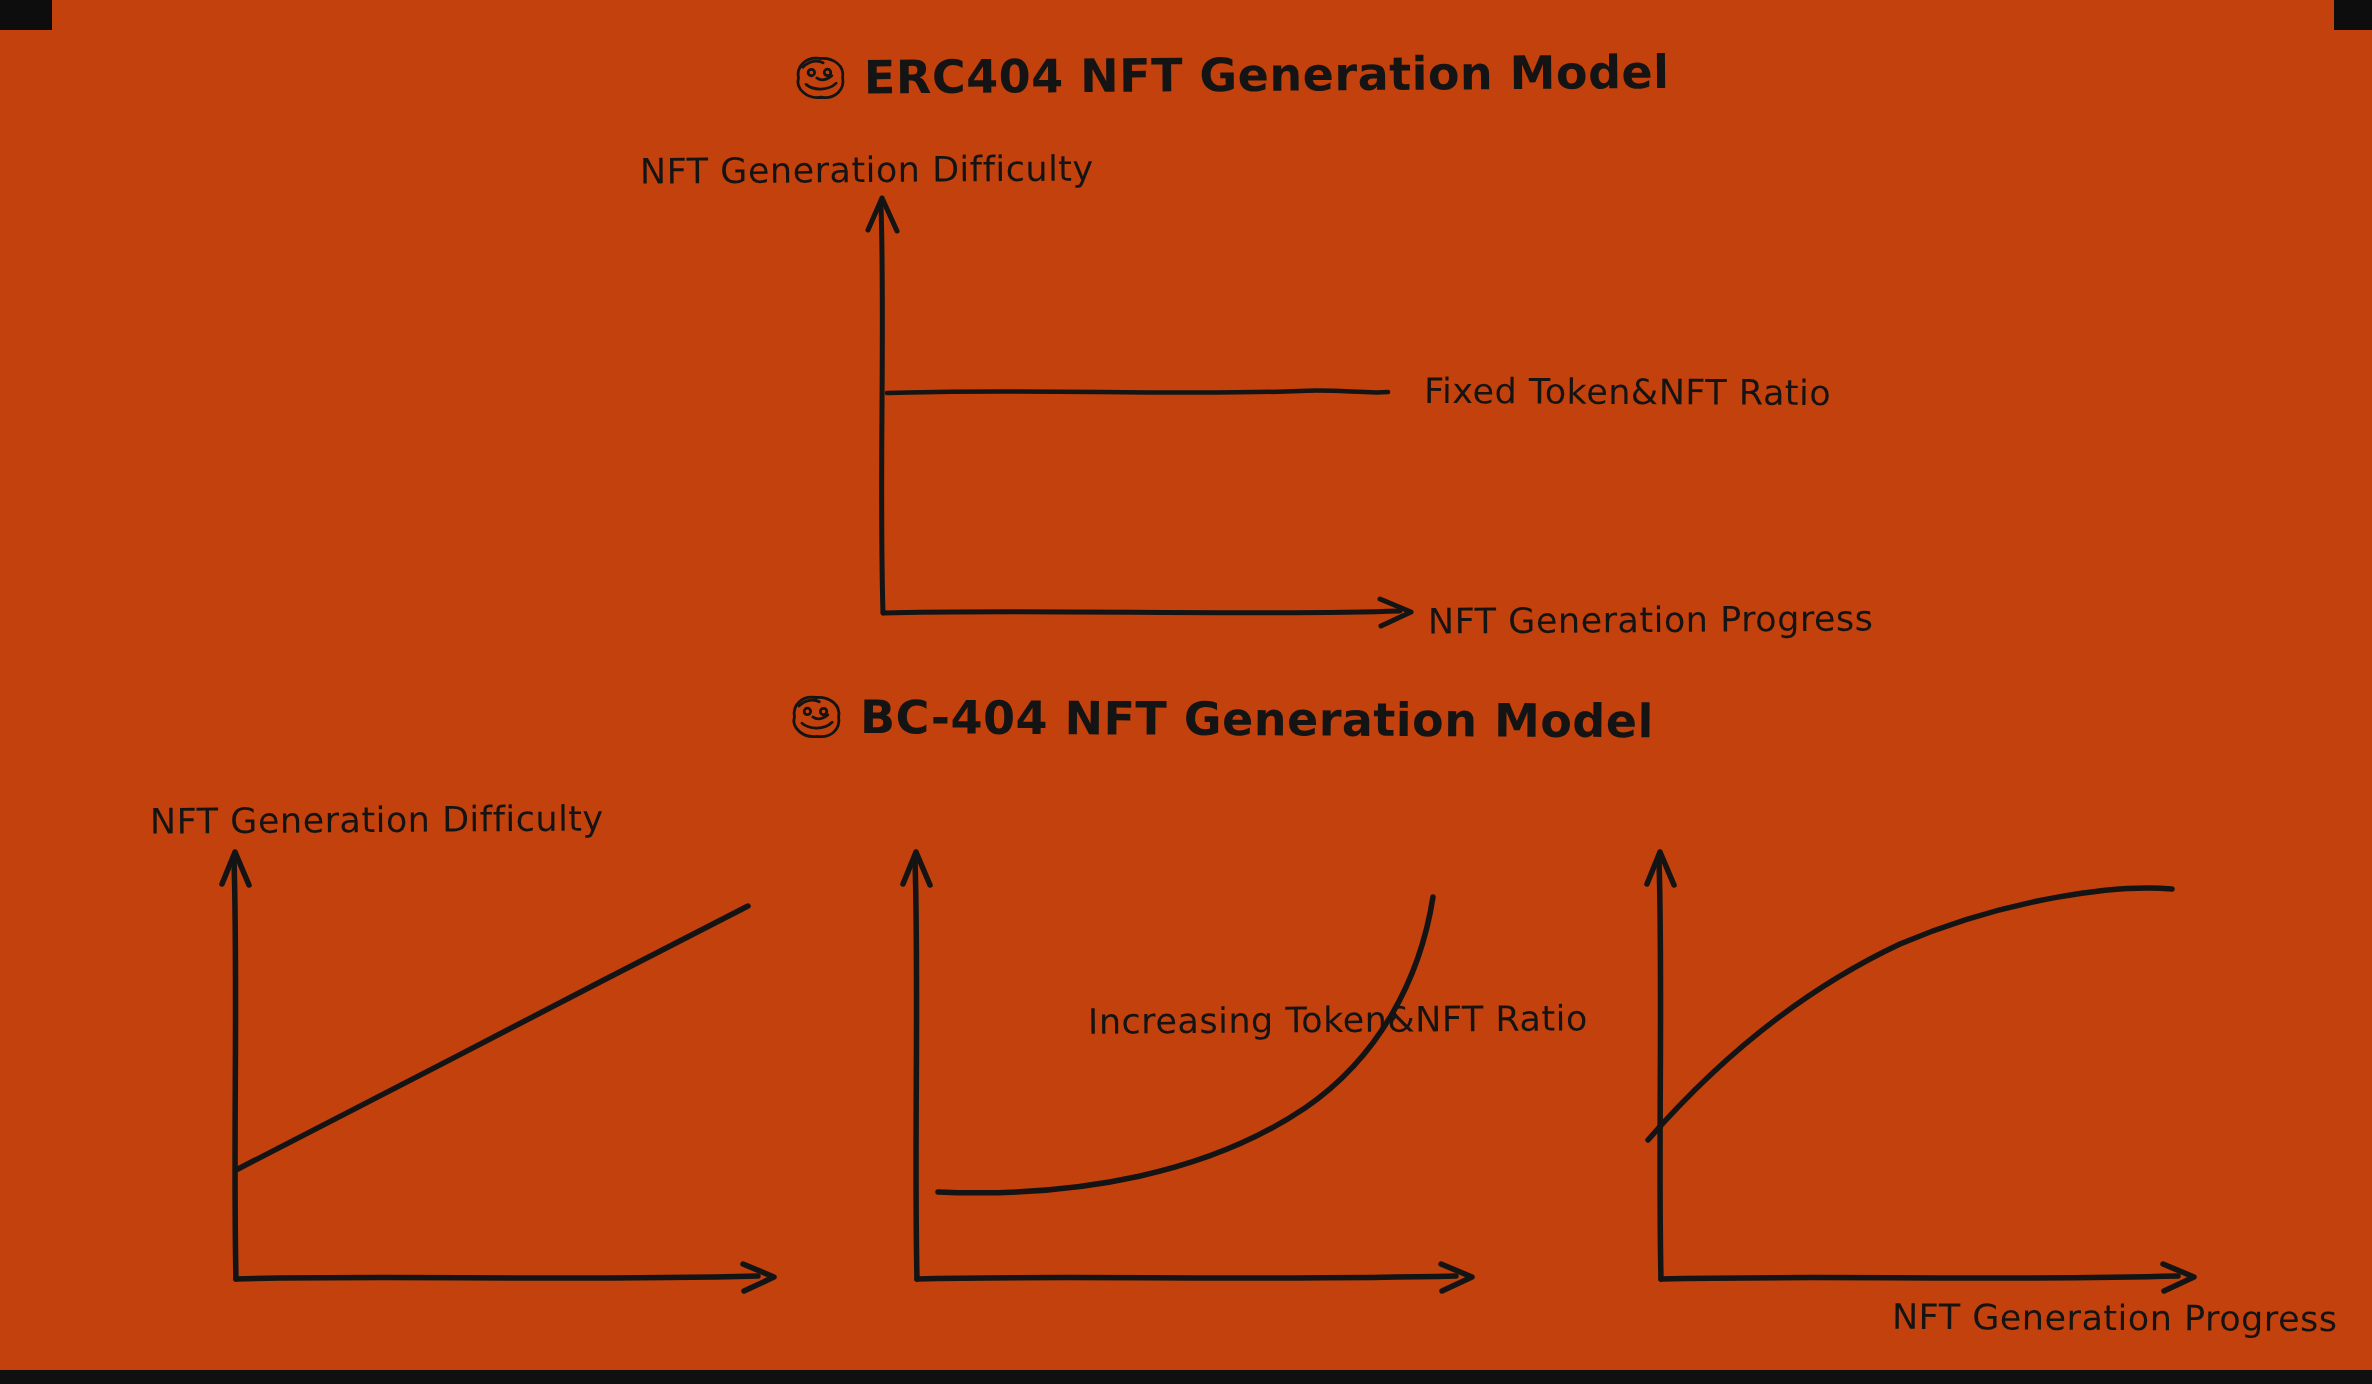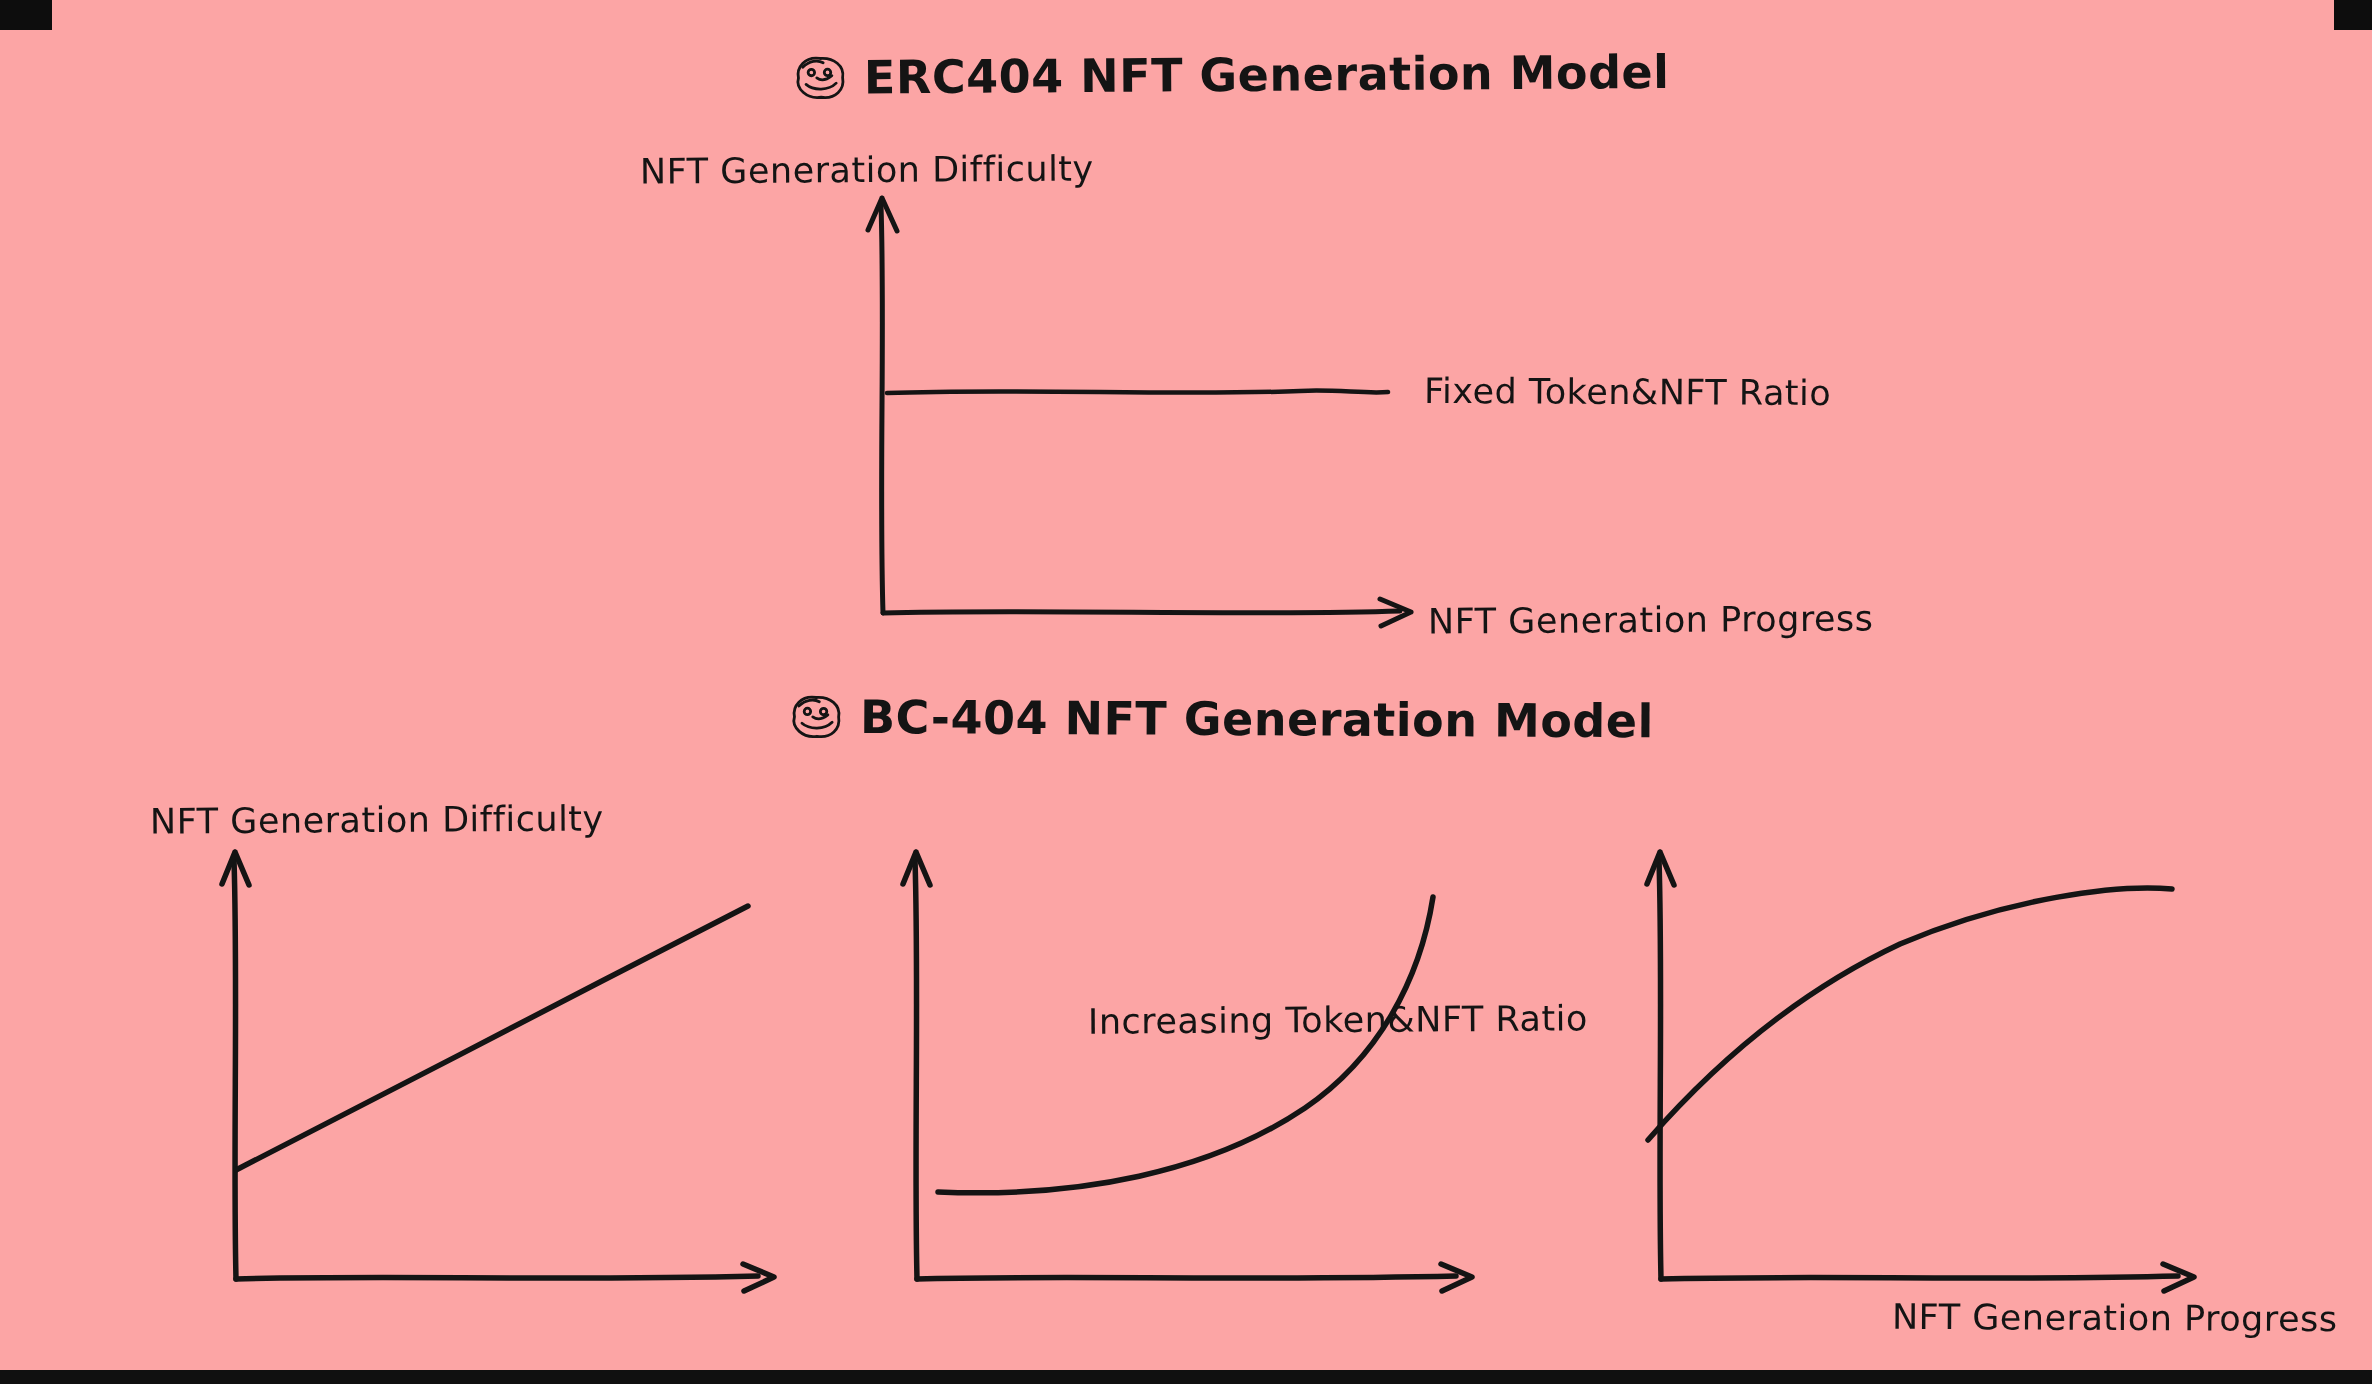--- a/index.html
+++ b/index.html
@@ -4,21 +4,21 @@
 <style>
   html, body {
     margin: 0;
     padding: 0;
     background: #ffffff;
   }
   #canvas {
     position: relative;
     width: 2372px;
     height: 1384px;
-    background: #fca5a5;
+    background: #c2410c;
     overflow: hidden;
     font-family: "DejaVu Sans", sans-serif;
     color: #141414;
   }
   #strokes {
     position: absolute;
     left: 0; top: 0;
     width: 2372px;
     height: 1384px;
   }

